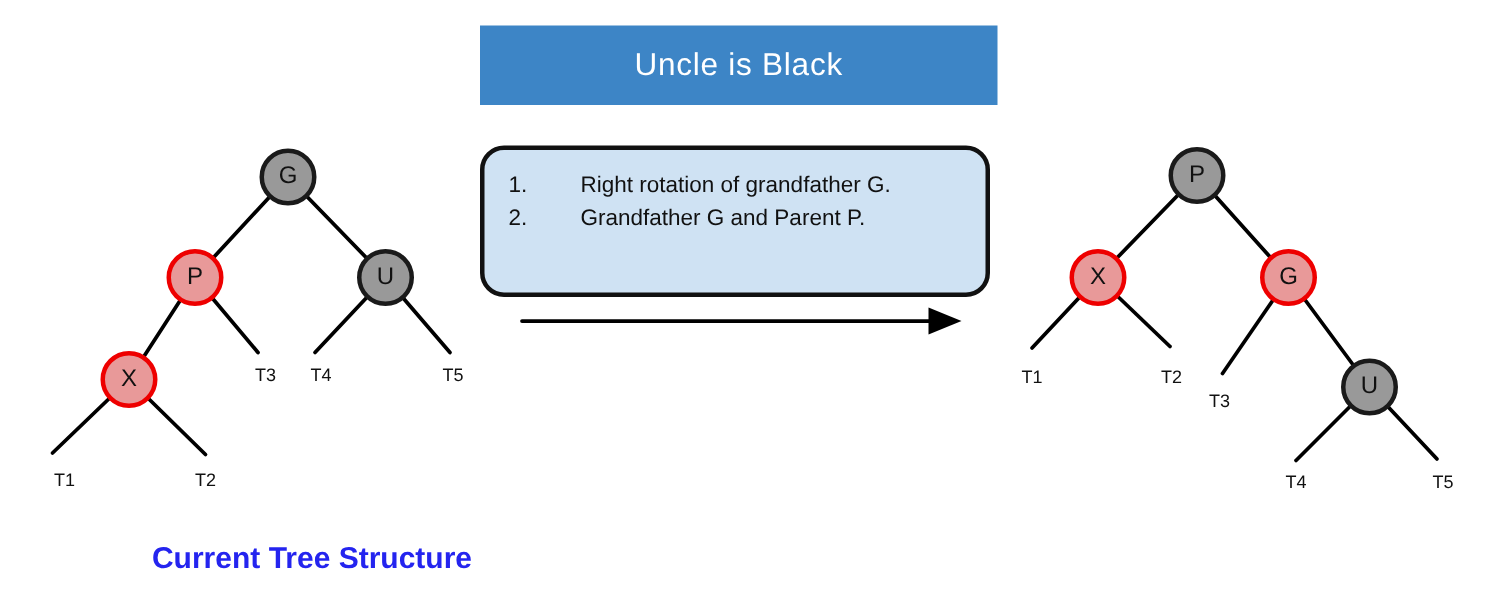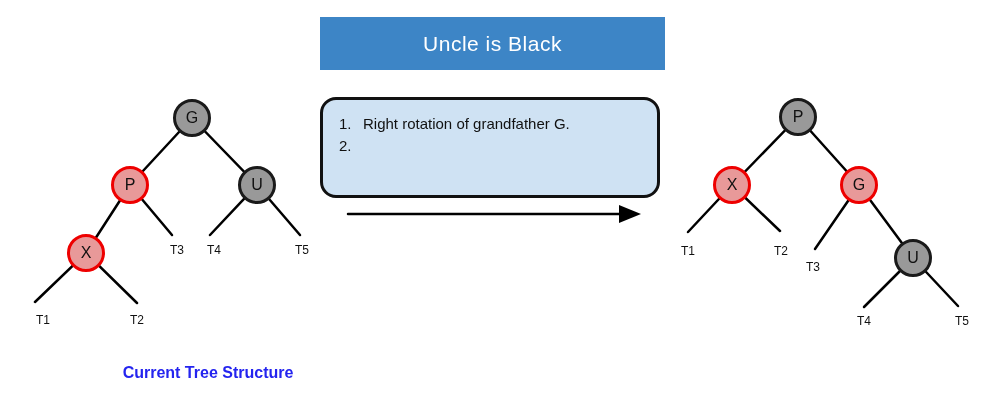--- a/index.html
+++ b/index.html
@@ -56,21 +56,21 @@
     background: var(--box-bg);
     border: 3px solid var(--box-border);
     border-radius: 16px;
     padding: 13px 12px 10px 16px;
     color: var(--text-color);
     font-size: 15px;
     line-height: 22px;
   }
   .instr-row { display: flex; }
   .instr-num { width: 24px; flex: 0 0 24px; }
-  .instr-text { flex: 1 1 auto; }
+  .instr-text { flex: 1 1 auto; margin-left: 24px; }
   .justify-line {
     display: block;
     text-align: justify;
     text-align-last: justify;
     width: 100%;
   }
 
   .node {
     position: absolute;
     width: 38px; height: 38px;
@@ -92,21 +92,21 @@
     font-size: 12px;
     font-weight: 500;
     color: var(--text-color);
     white-space: nowrap;
   }
 
   .caption {
     position: absolute;
     transform: translate(-50%, -50%);
     color: var(--caption-color);
-    font-size: 16px;
+    font-size: 20px;
     font-weight: 600;
     white-space: nowrap;
   }
 </style>
 </head>
 <body>
 
 <div class="canvas">
 
   <svg class="overlay" viewBox="0 0 1003 400">
@@ -138,20 +138,21 @@
   <div class="titlebar">Uncle is Black</div>
 
   <div class="instr-box">
     <div class="instr-row">
       <span class="instr-num">1.</span>
       <span class="instr-text">Right rotation of grandfather G.</span>
     </div>
     <div class="instr-row">
       <span class="instr-num">2.</span>
       <span class="instr-text">
+        <span>Grandfather G and Parent P.</span>
       </span>
     </div>
   </div>
 
   <div class="node node-black" style="left:173px; top:99px;">G</div>
   <div class="node node-red" style="left:111px; top:166px;">P</div>
   <div class="node node-black" style="left:238px; top:166px;">U</div>
   <div class="node node-red" style="left:67px;  top:234px;">X</div>
 
   <div class="leaf" style="left:43px;  top:320px;">T1</div>

